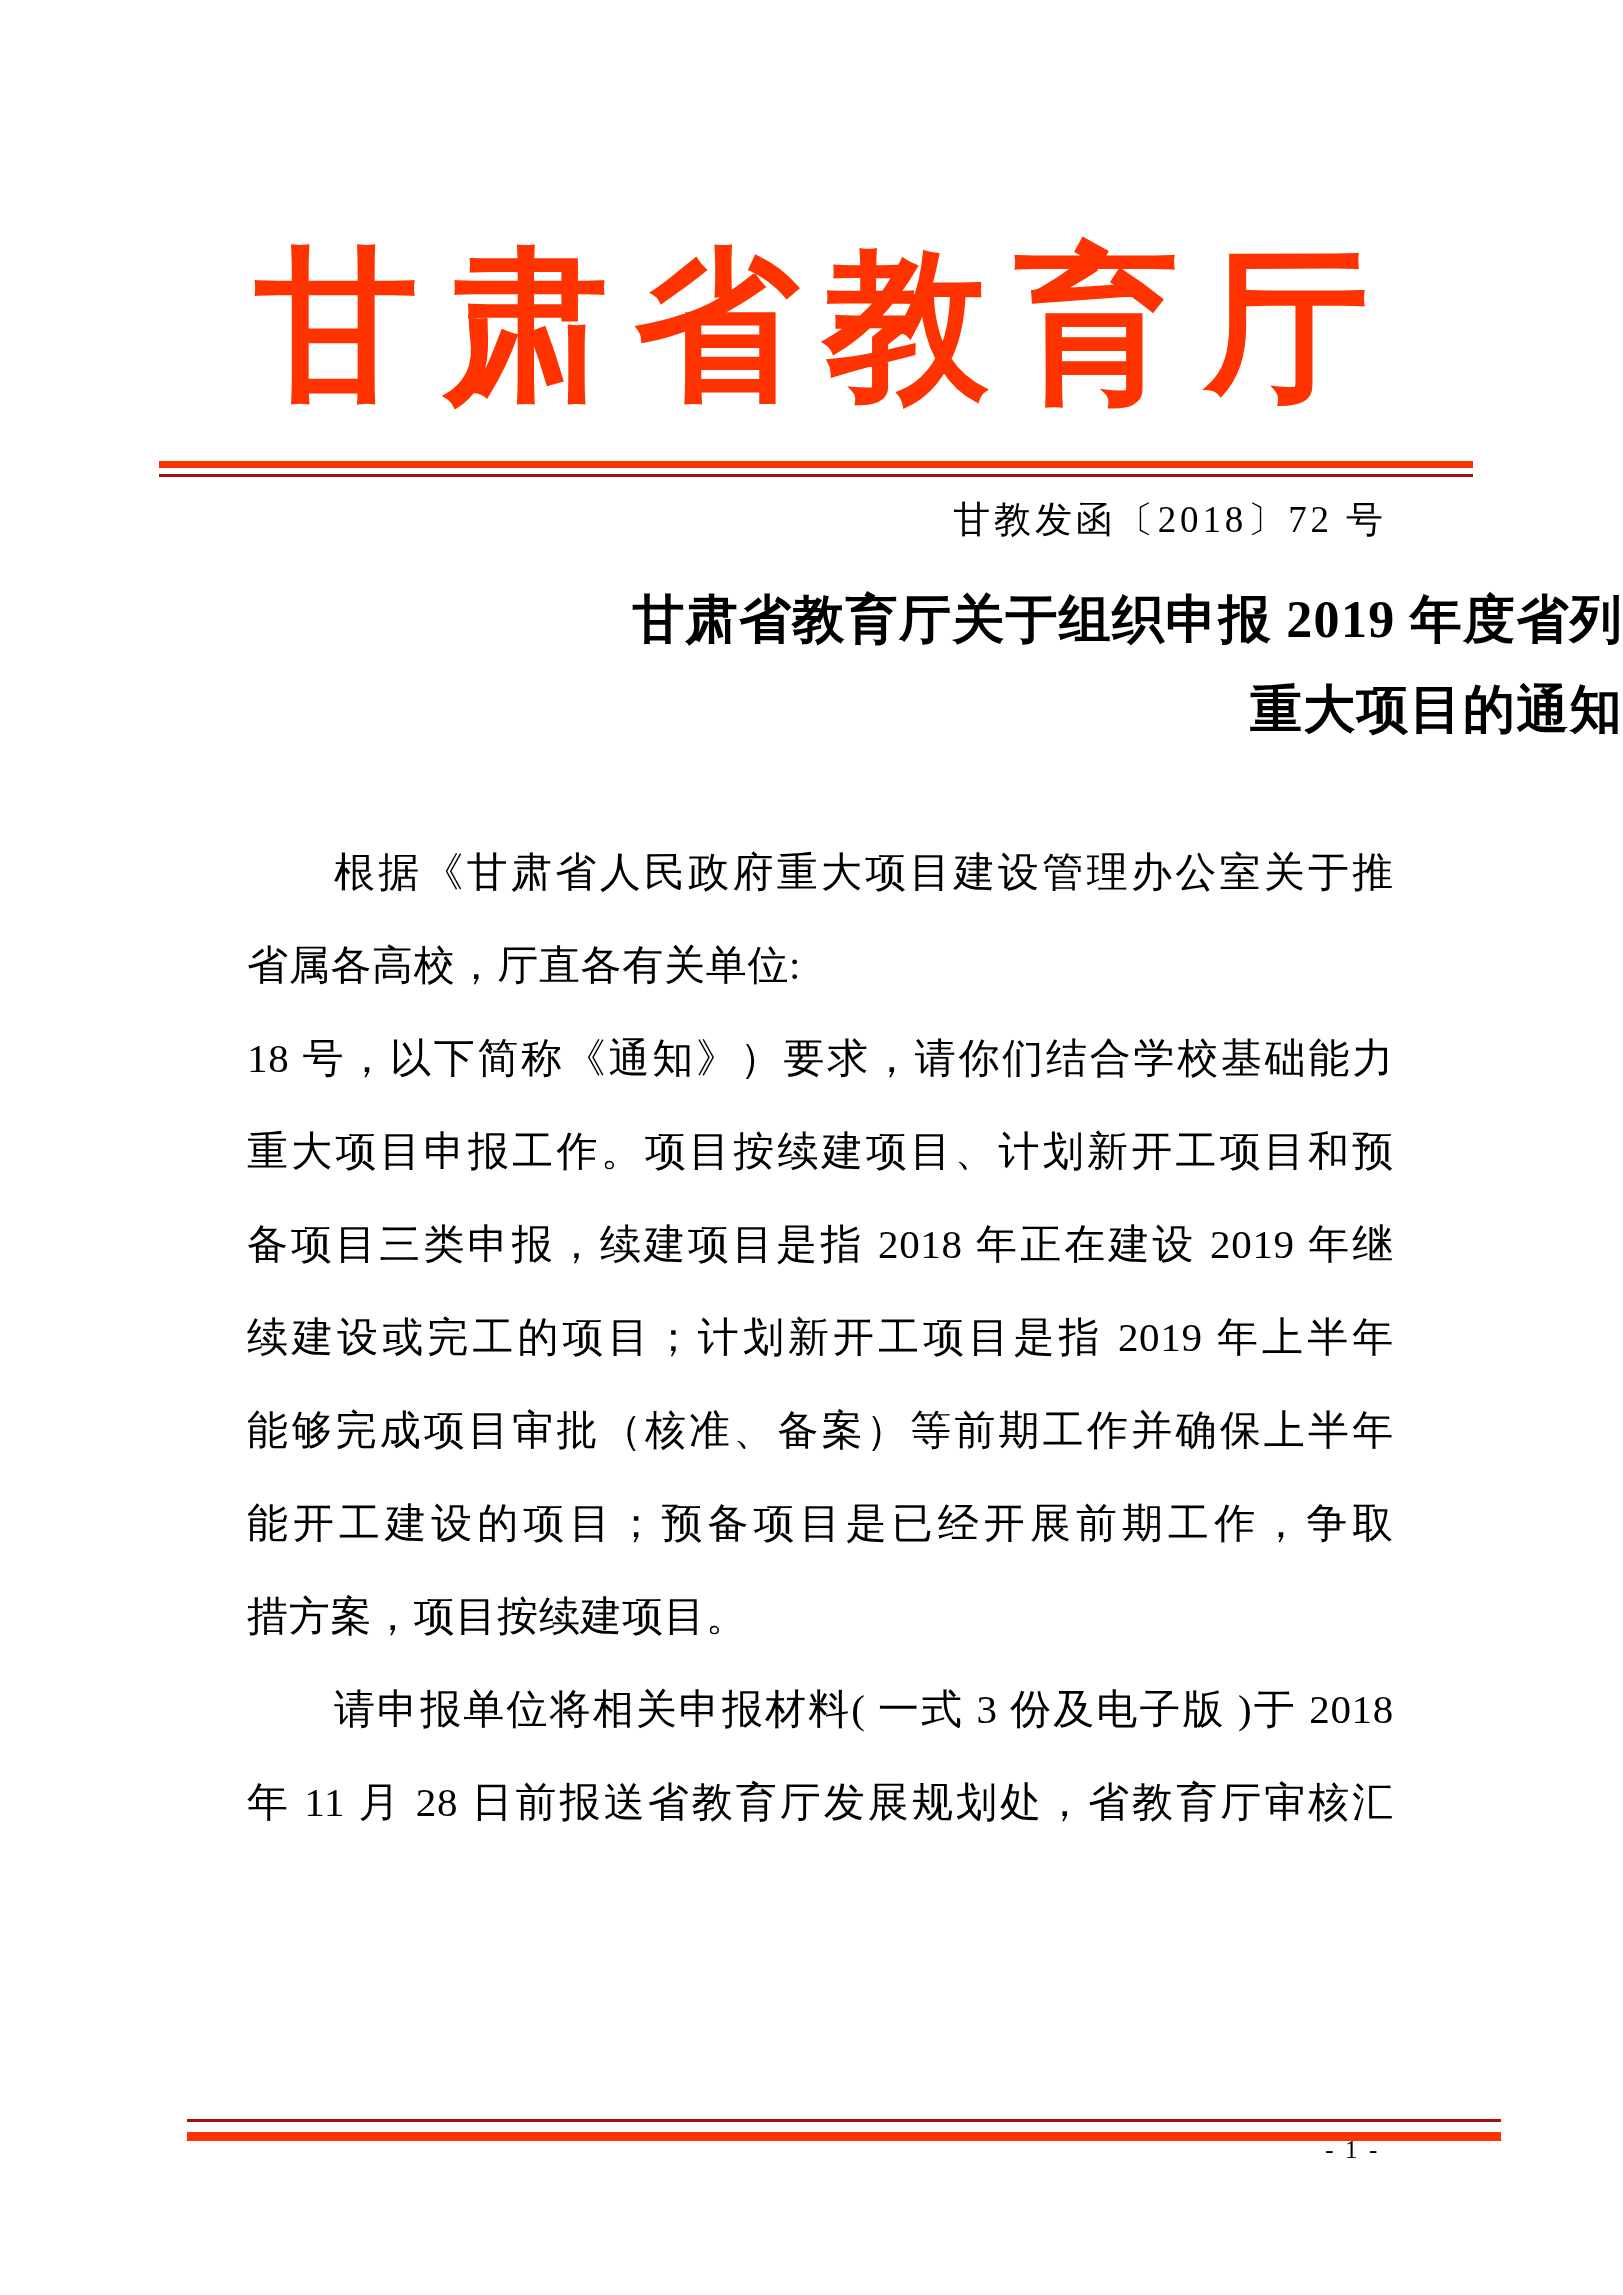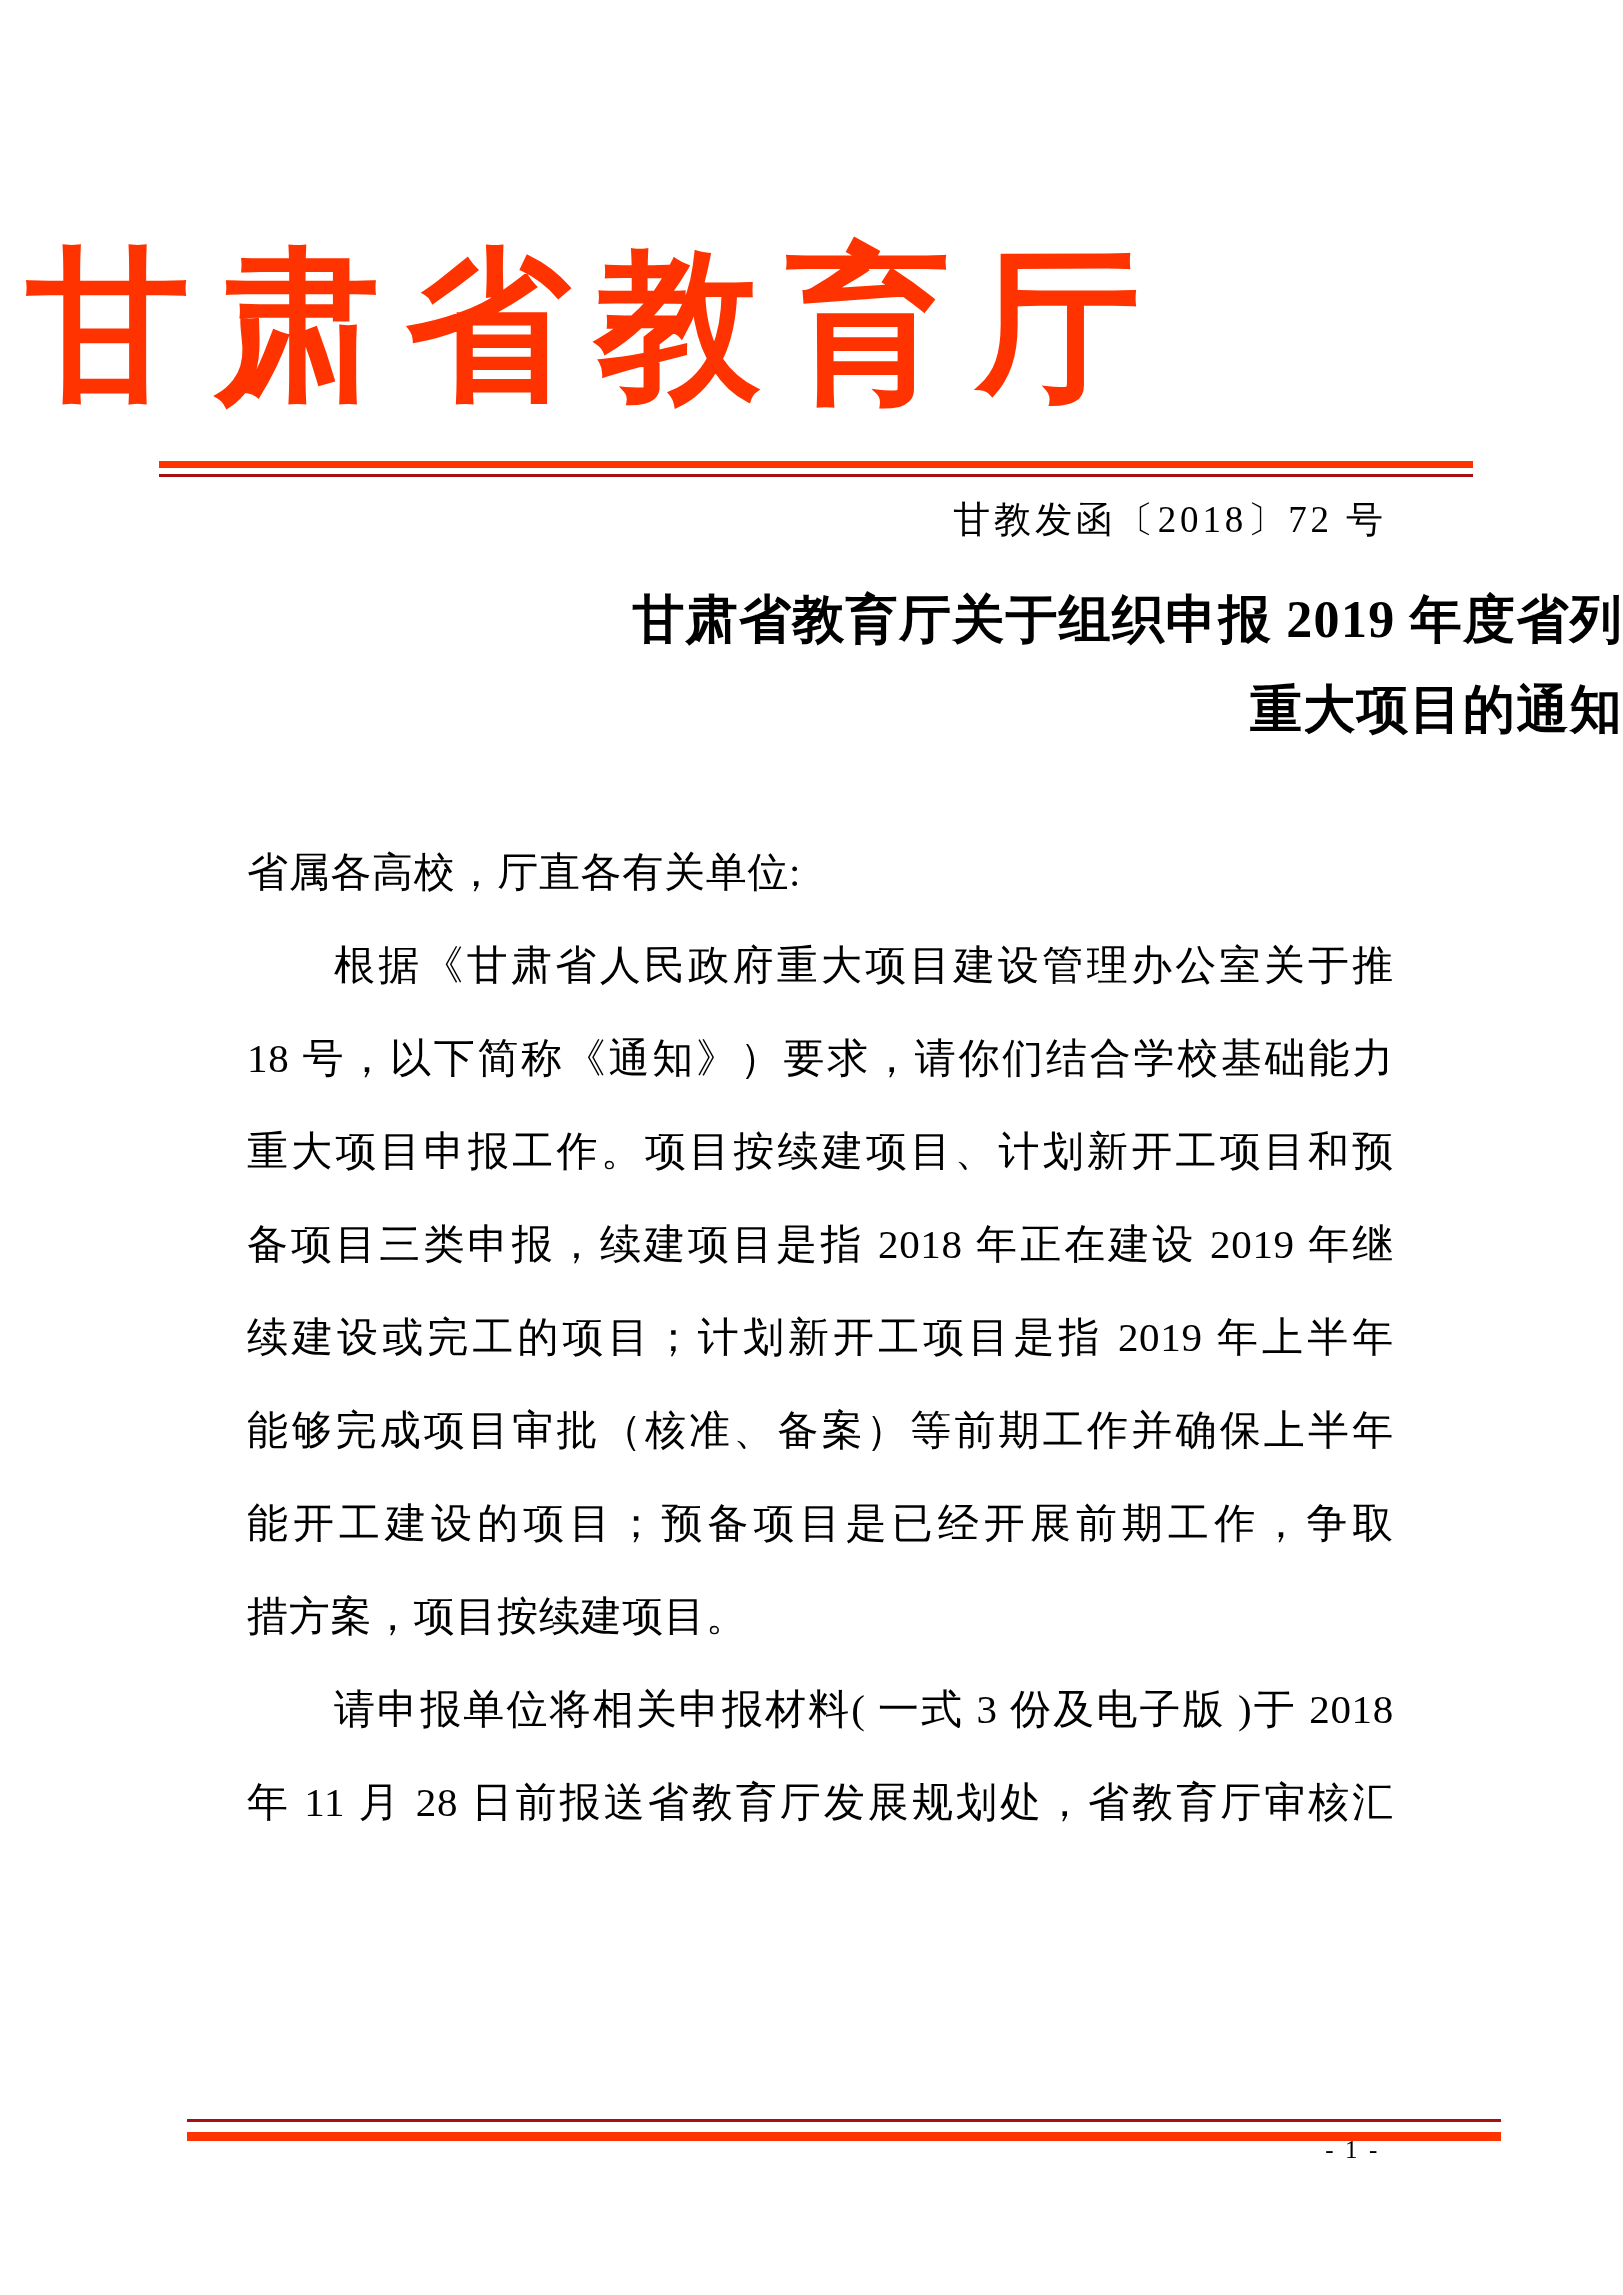--- a/index.html
+++ b/index.html
@@ -14,20 +14,21 @@
     margin:0 auto;
     background:#ffffff;
     color:var(--text-color);
     font-family:"Liberation Serif","DejaVu Serif",serif;
     overflow:hidden;
   }
   
   .agency{
     position:absolute;top:241px;left:0;width:100%;
     box-sizing:border-box;padding-left:26px;
+    text-align:center;
     font-size:164px;line-height:171px;
     font-weight:bold;
     letter-spacing:26px;
     color:var(--accent-red);
   }
   .rule{position:absolute;left:159px;width:1314px;}
   .rule-thick{top:461px;height:7.2px;background:var(--accent-red);}
   .rule-thin{top:474px;height:3.3px;background:var(--dark-red);}
   .doc-number{
     position:absolute;top:494px;right:236px;
@@ -73,22 +74,22 @@
   <div class="rule rule-thin"></div>
 
   <div class="doc-number">甘教发函〔2018〕72 号</div>
 
   <div class="doc-title">
     <div>甘肃省教育厅关于组织申报 2019 年度省列</div>
     <div>重大项目的通知</div>
   </div>
 
   <div class="body-block">
+    <div class="bline j ind">根据《甘肃省人民政府重大项目建设管理办公室关于推</div>
     <div class="bline">省属各高校，厅直各有关单位:</div>
-    <div class="bline j ind">根据《甘肃省人民政府重大项目建设管理办公室关于推</div>
     <div class="bline j">18 号，以下简称《通知》）要求，请你们结合学校基础能力</div>
     <div class="bline j">重大项目申报工作。项目按续建项目、计划新开工项目和预</div>
     <div class="bline j">备项目三类申报，续建项目是指 2018 年正在建设 2019 年继</div>
     <div class="bline j">续建设或完工的项目；计划新开工项目是指 2019 年上半年</div>
     <div class="bline j">能够完成项目审批（核准、备案）等前期工作并确保上半年</div>
     <div class="bline j">能开工建设的项目；预备项目是已经开展前期工作，争取</div>
     <div class="bline">措方案，项目按续建项目。</div>
     <div class="bline j ind">请申报单位将相关申报材料( 一式 3 份及电子版 )于 2018</div>
     <div class="bline j">年 11 月 28 日前报送省教育厅发展规划处，省教育厅审核汇</div>
   </div>

